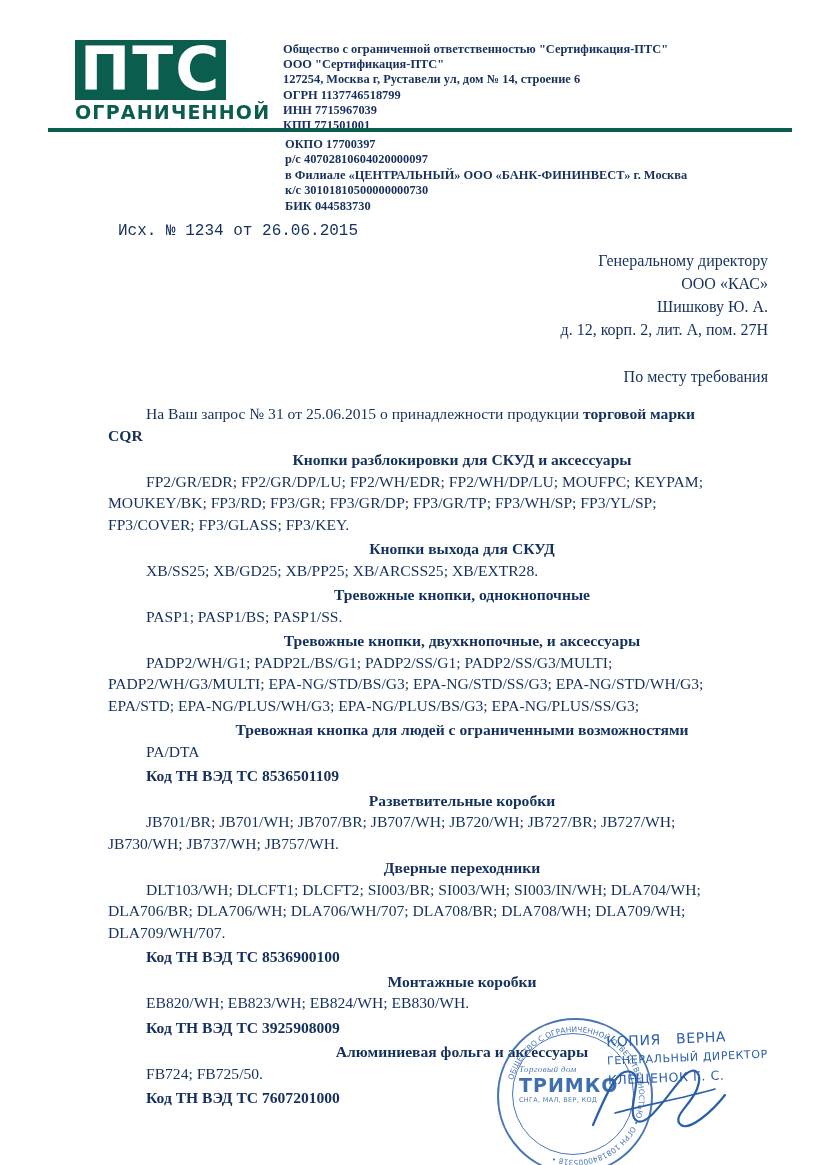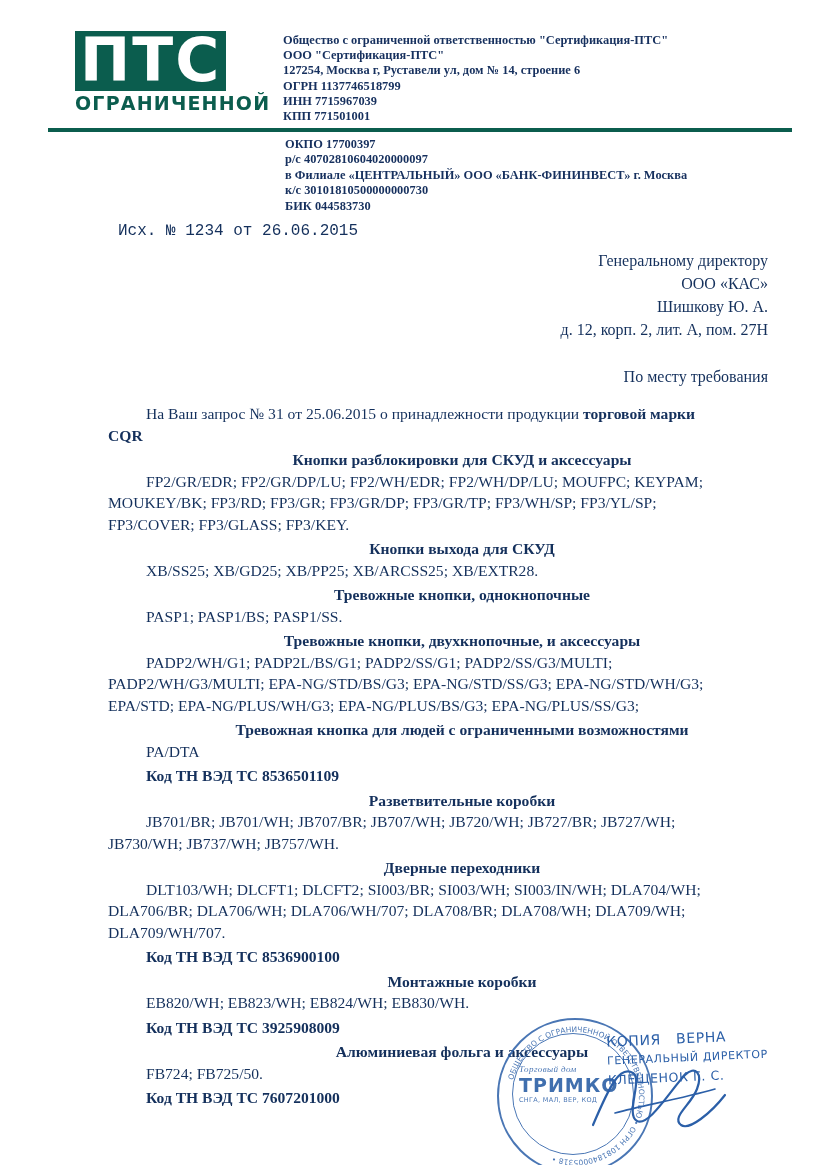--- a/index.html
+++ b/index.html
@@ -17,21 +17,21 @@
     height: 1165px;
     margin: 0 auto;
     background: #ffffff;
     overflow: hidden;
   }
 
   
   .header {
     position: absolute;
     left: 0;
-    top: 15px;
+    top: 24px;
     width: 754px;
     height: 108px;
   }
   .logo-block {
     position: absolute;
     left: 75px;
     top: 16px;
     width: 195px;
     text-align: left;
   }

